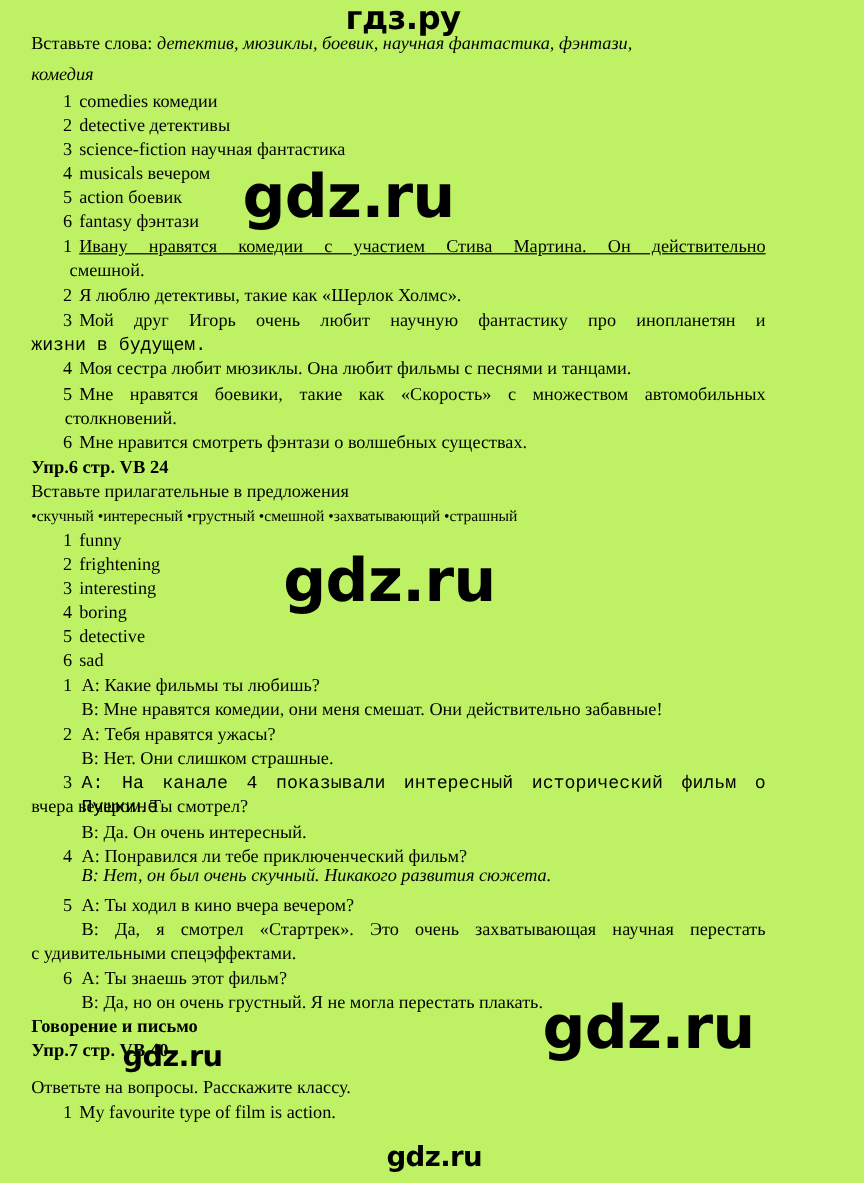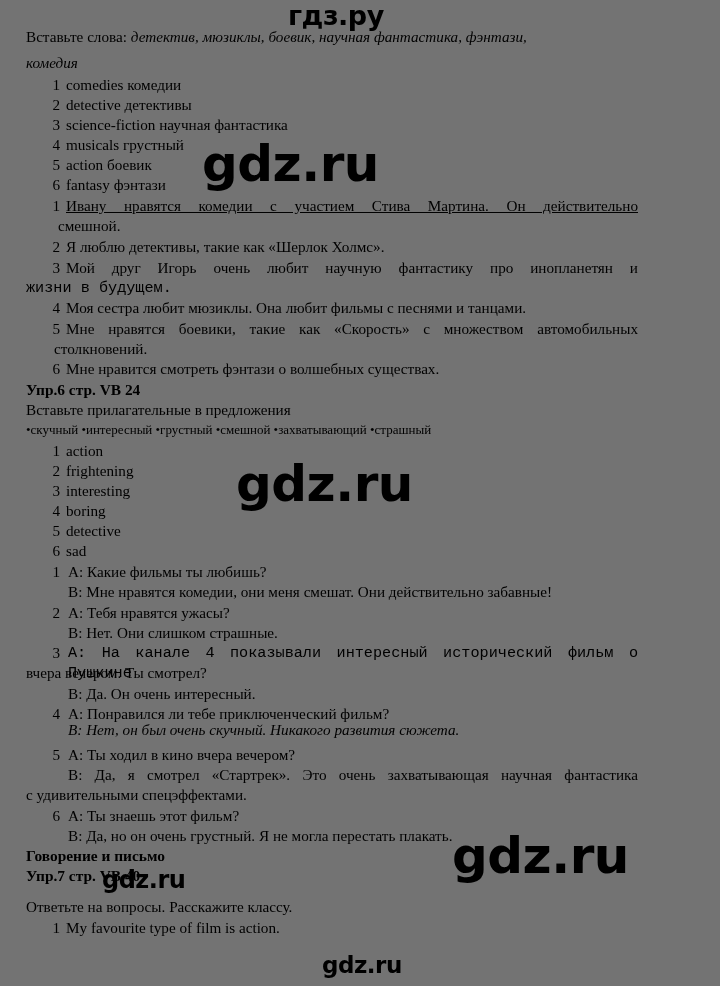--- a/index.html
+++ b/index.html
@@ -10,21 +10,21 @@
   }
   body {
     font-family: "Liberation Serif", "DejaVu Serif", serif;
     color: #000000;
   }
   #page {
     position: relative;
     width: 720px;
     height: 986px;
     overflow: hidden;
-    background: #737373;
+    background: #bef264;
   }
 
   
   .wm {
     position: absolute;
     font-family: "DejaVu Sans", "Liberation Sans", sans-serif;
     font-weight: bold;
     color: #000000;
     letter-spacing: -0.5px;
     white-space: nowrap;
@@ -151,21 +151,21 @@
     <div class="row" style="top:95px;">
       <span class="num">2</span>
       <span class="txt">detective детективы</span>
     </div>
     <div class="row" style="top:115px;">
       <span class="num">3</span>
       <span class="txt">science-fiction научная фантастика</span>
     </div>
     <div class="row" style="top:135px;">
       <span class="num">4</span>
-      <span class="txt">musicals грустный</span>
+      <span class="txt">musicals вечером</span>
     </div>
     <div class="row" style="top:155px;">
       <span class="num">5</span>
       <span class="txt">action боевик</span>
     </div>
     <div class="row" style="top:175px;">
       <span class="num">6</span>
       <span class="txt">fantasy фэнтази</span>
     </div>
 
@@ -201,21 +201,21 @@
       <span class="num">6</span>
       <span class="txt">Мне нравится смотреть фэнтази о волшебных существах.</span>
     </div>
 
     <div class="hdr" style="top:380px;">Упр.6 стр. VB 24</div>
     <div class="plain" style="top:400px;">Вставьте прилагательные в предложения</div>
     <div class="bullets" style="top:420px;">•скучный •интересный •грустный •смешной •захватывающий •страшный</div>
 
     <div class="row" style="top:441px;">
       <span class="num">1</span>
-      <span class="txt">action</span>
+      <span class="txt">funny</span>
     </div>
     <div class="row" style="top:461px;">
       <span class="num">2</span>
       <span class="txt">frightening</span>
     </div>
     <div class="row" style="top:481px;">
       <span class="num">3</span>
       <span class="txt">interesting</span>
     </div>
     <div class="row" style="top:501px;">
@@ -262,21 +262,21 @@
     </div>
     <div class="row" style="top:720px;font-style:italic;">
       <span class="dlg">B: Нет, он был очень скучный. Никакого развития сюжета.</span>
     </div>
 
     <div class="row" style="top:745px;">
       <span class="num">5</span>
       <span class="dlg">A: Ты ходил в кино вчера вечером?</span>
     </div>
     <div class="row" style="top:765px;">
-      <span class="dlg" style="text-align:justify; text-align-last:justify;">B: Да, я смотрел «Стартрек». Это очень захватывающая научная фантастика</span>
+      <span class="dlg" style="text-align:justify; text-align-last:justify;">B: Да, я смотрел «Стартрек». Это очень захватывающая научная перестать</span>
     </div>
     <div class="cont-left" style="top:785px;">с удивительными спецэффектами.</div>
 
     <div class="row" style="top:806px;">
       <span class="num">6</span>
       <span class="dlg">A: Ты знаешь этот фильм?</span>
     </div>
     <div class="row" style="top:826px;">
       <span class="dlg">B: Да, но он очень грустный. Я не могла перестать плакать.</span>
     </div>

